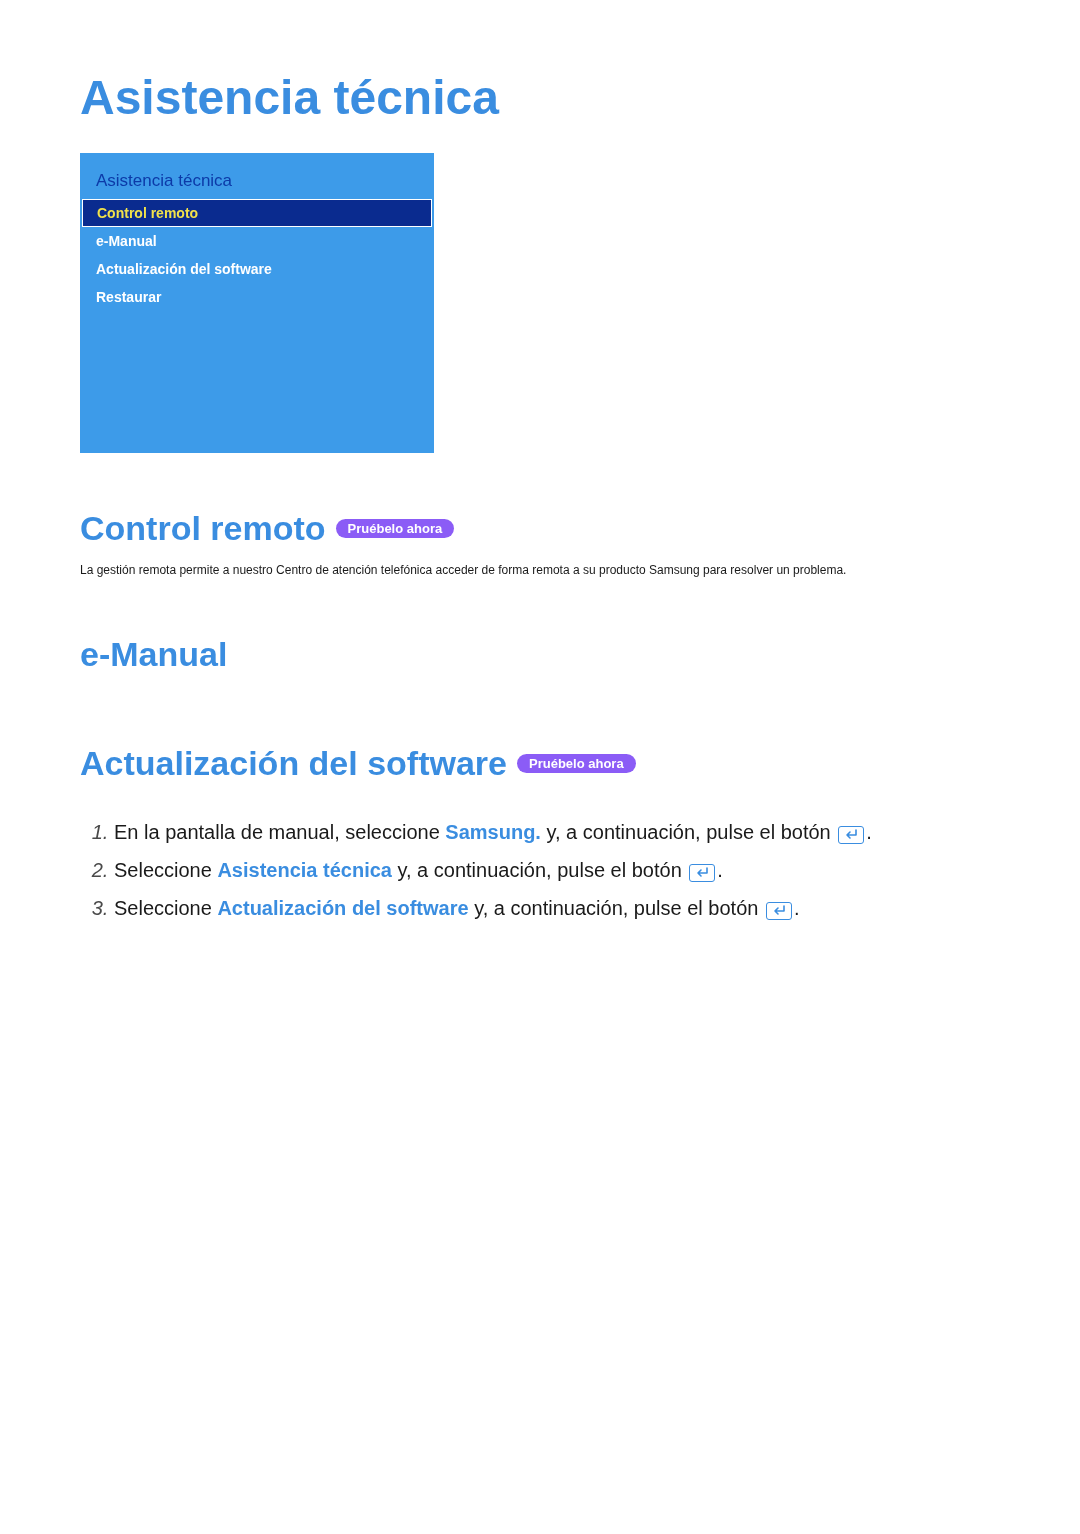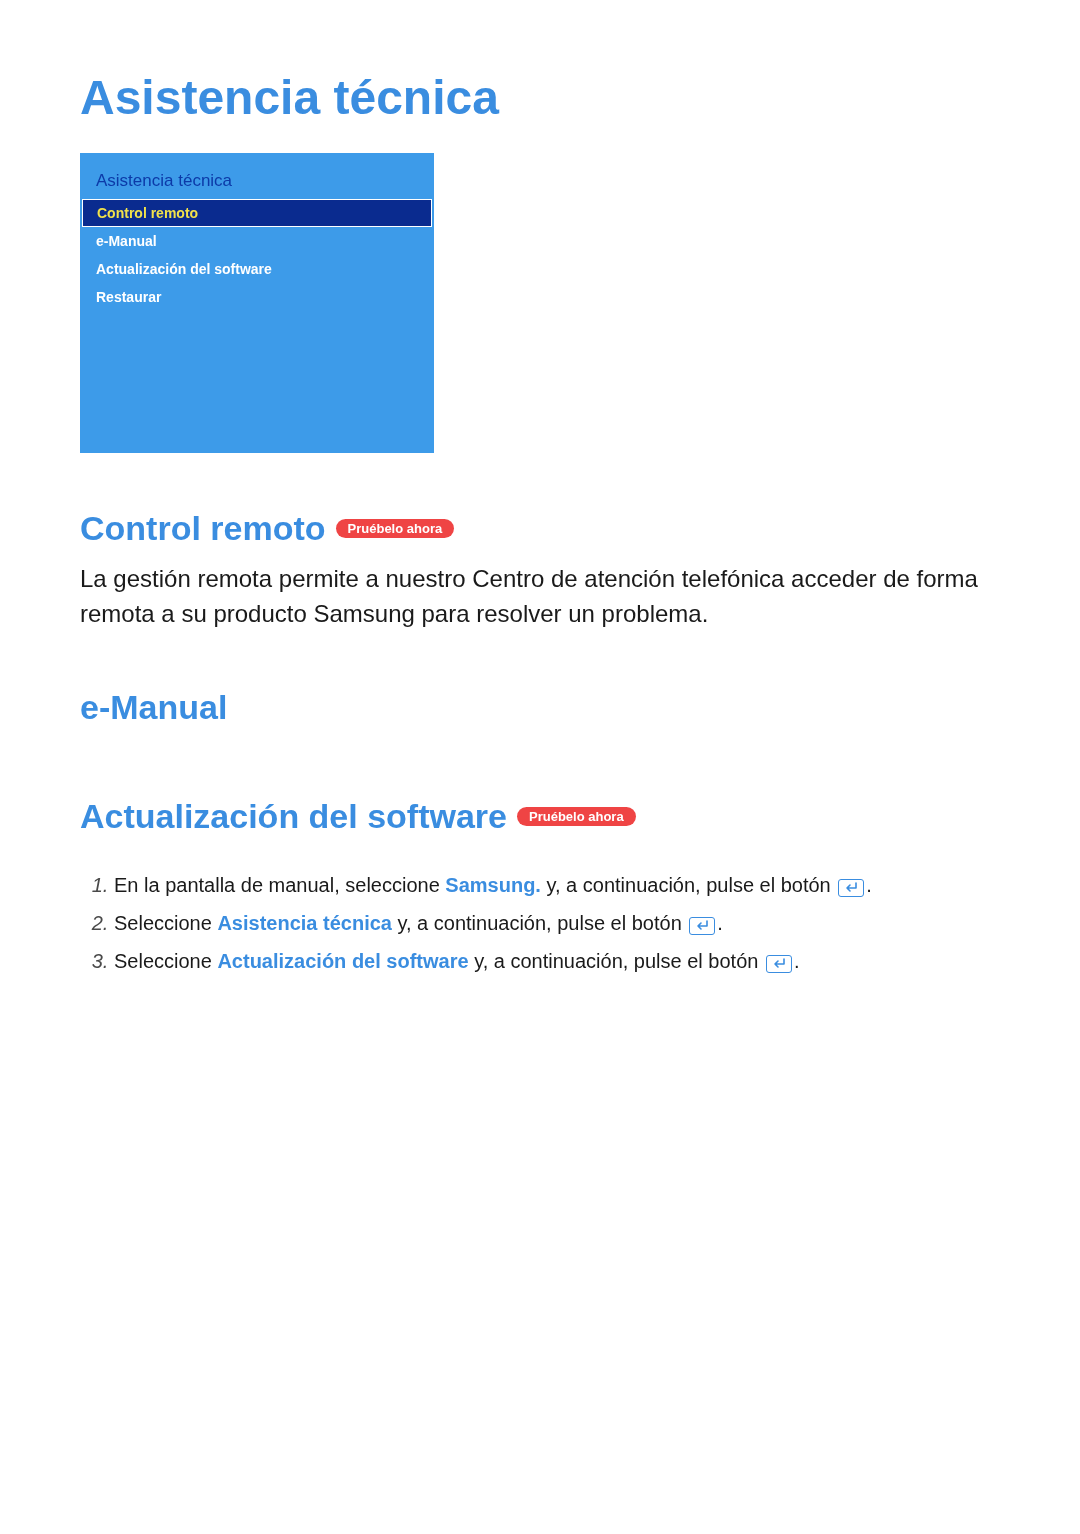--- a/index.html
+++ b/index.html
@@ -48,30 +48,30 @@
     color: #3a8de0;
     font-size: 34px;
     font-weight: 700;
     display: inline-flex;
     align-items: center;
     gap: 10px;
     margin-bottom: 14px;
   }
   .try-badge {
     display: inline-block;
-    background: #ef4444;
+    background: #8b5cf6;
     color: #ffffff;
     font-size: 13px;
     font-weight: 700;
     padding: 2px 12px;
     border-radius: 10px;
     vertical-align: middle;
   }
   .body-text {
-    font-size: 24px;
+    font-size: 12px;
     line-height: 1.45;
     color: #1a1a1a;
   }
   ol.steps {
     margin-top: 16px;
     padding-left: 34px;
     font-size: 20px;
     line-height: 1.9;
     color: #1a1a1a;
   }

